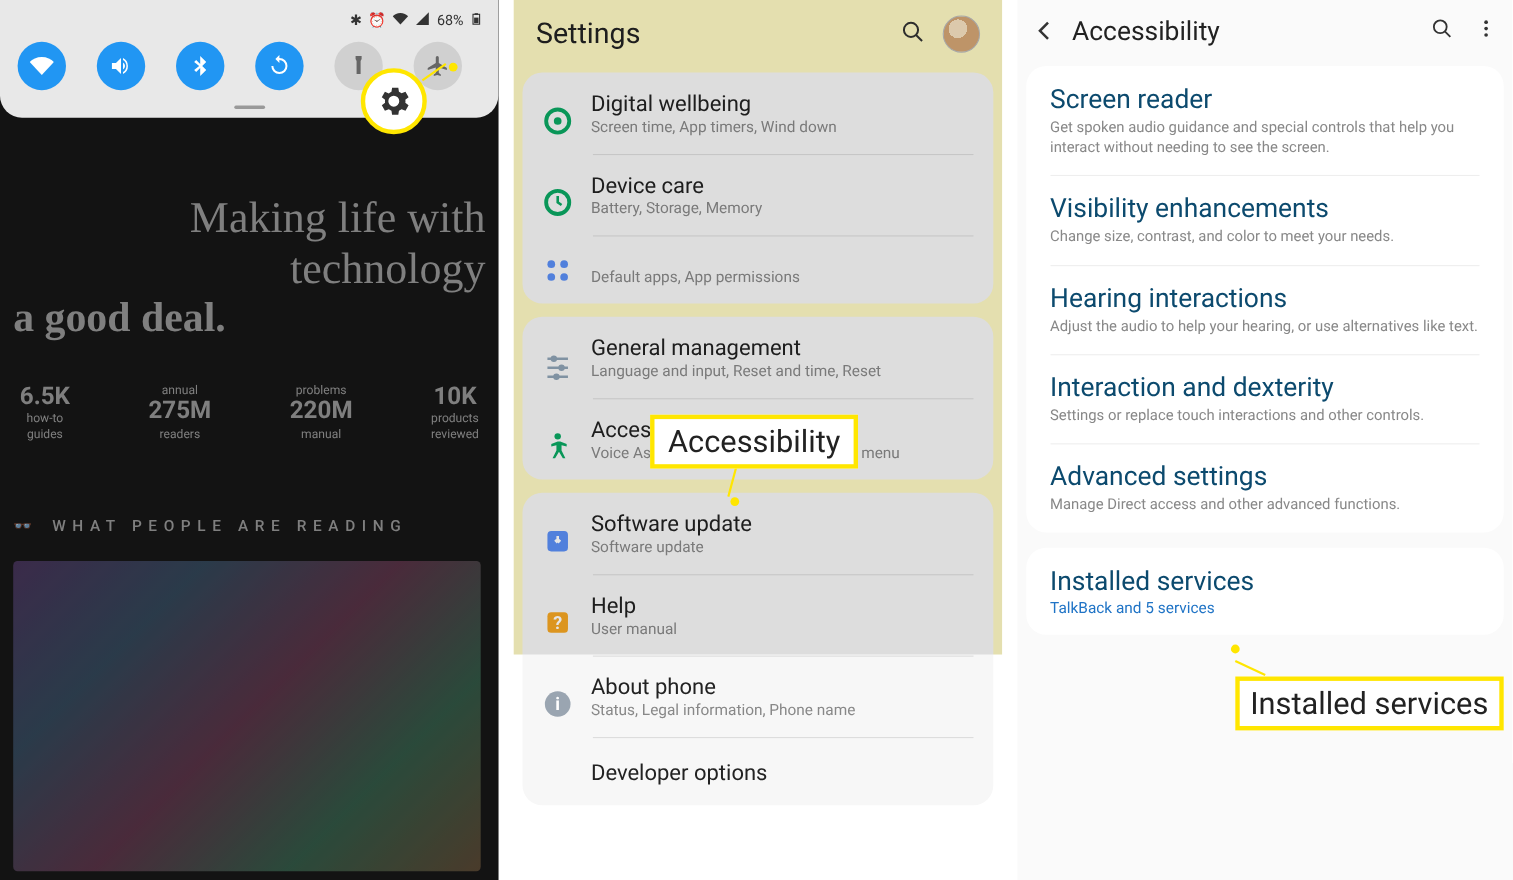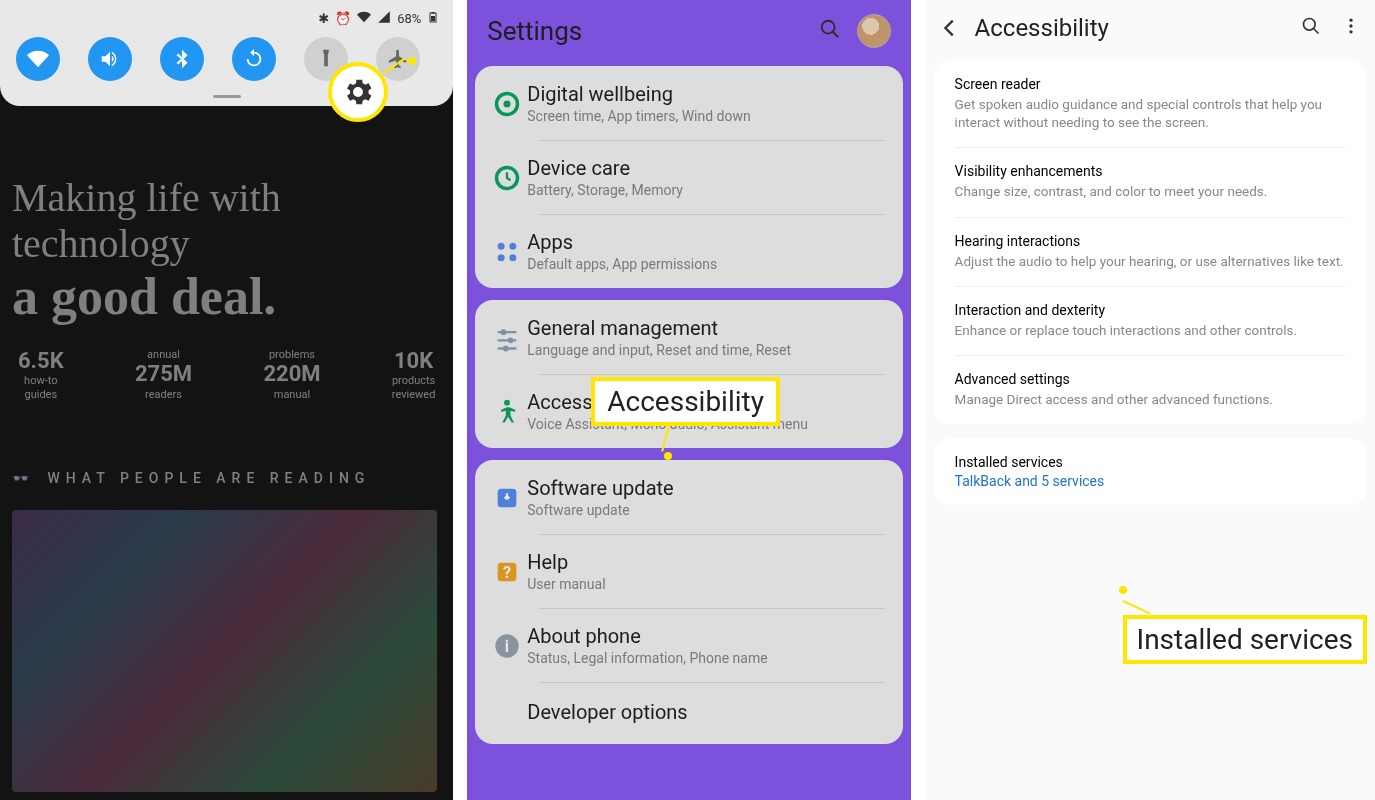--- a/index.html
+++ b/index.html
@@ -17,49 +17,49 @@
   .shade-actions svg { width: 22px; height: 22px; }
   .qs-tiles { display: flex; gap: 28px; padding: 4px 6px 10px; }
   .tile { width: 44px; height: 44px; border-radius: 50%; display: flex; align-items: center; justify-content: center; }
   .tile.on { background: #2196f3; color: #fff; }
   .tile.off { background: #d0d0d0; color: #666; }
   .tile svg { width: 22px; height: 22px; }
   .handle { width: 28px; height: 3px; background: #999; margin: 4px auto 0; border-radius: 2px; }
   
   .homebg { position: absolute; inset: 0; background: #1a1a1a; }
   .headline { position: absolute; top: 175px; left: 12px; right: 12px; color: #aaa; }
-  .headline .l1 { font-family: Georgia, serif; font-size: 40px; line-height: 1.15; font-weight: 400; color: #aaa; }
-  .headline .l2 { font-family: Georgia, serif; font-size: 52px; font-weight: 700; color: #aaa; }
+  .headline .l1 { font-family: Georgia, serif; font-size: 40px; line-height: 1.15; font-weight: 400; color: #aaa; text-align: right; }
+  .headline .l2 { font-family: Georgia, serif; font-size: 38px; font-weight: 700; color: #aaa; }
   .stats-row { position: absolute; top: 348px; left: 18px; right: 18px; display: flex; justify-content: space-between; color: #aaa; }
   .stat { text-align: center; font-size: 11px; line-height: 1.2; }
   .stat .big { font-size: 22px; font-weight: 700; }
   .reading { position: absolute; top: 470px; left: 12px; display: flex; align-items: center; gap: 12px; color: #aaa; letter-spacing: 6px; font-size: 14px; font-weight: 500; }
   .article-img { position: absolute; top: 510px; left: 12px; right: 16px; height: 282px; border-radius: 4px; background: linear-gradient(135deg, #6b4a8a 0%, #4a6b8a 25%, #8a4a6b 50%, #4a8a6b 75%, #8a6b4a 100%); opacity: 0.65; }
   
   .gear-highlight { position: absolute; top: 62px; left: 328px; width: 60px; height: 60px; border-radius: 50%; background: #fff; border: 4px solid #ffe600; display: flex; align-items: center; justify-content: center; z-index: 20; }
   .gear-highlight svg { width: 34px; height: 34px; }
   .gear-line { position: absolute; top: 72px; left: 384px; width: 26px; height: 2px; background: #ffe600; z-index: 19; transform: rotate(-35deg); transform-origin: left center; }
   .gear-dot { position: absolute; top: 57px; left: 408px; width: 8px; height: 8px; border-radius: 50%; background: #ffe600; z-index: 19; }
   
   .overlay1 { position: absolute; inset: 0; background: rgba(0,0,0,0.25); z-index: 10; pointer-events: none; }
   .qs-shade { position: relative; z-index: 15; }
   
   
   .vdiv { width: 14px; background: #fff; }
   
   
-  .panel2 { width: 448px; height: 800px; background: #8b5cf6; position: relative; }
+  .panel2 { width: 448px; height: 595px; background: #fef9c3; position: relative; }
   .p2header { display: flex; align-items: center; justify-content: space-between; padding: 14px 20px 10px; }
   .p2header h1 { font-size: 26px; font-weight: 400; color: #222; }
   .p2header .hicons { display: flex; align-items: center; gap: 16px; }
   .p2header svg { width: 22px; height: 22px; }
   .avatar { width: 34px; height: 34px; border-radius: 50%; background: radial-gradient(circle at 40% 35%, #f5e0c0 0 30%, #d4a574 30% 100%); border: 1px solid #bbb; }
   
   .card { background: #f7f7f7; border-radius: 18px; margin: 8px 8px 12px; overflow: hidden; }
-  .row { display: flex; align-items: center; gap: 6px; padding: 16px 18px; position: relative; }
+  .row { display: flex; align-items: flex-end; gap: 16px; padding: 16px 18px; position: relative; }
   .row + .row::before { content: ''; position: absolute; top: 0; left: 64px; right: 18px; height: 1px; background: #ddd; }
   .rowicon { width: 28px; height: 28px; flex-shrink: 0; display: flex; align-items: center; justify-content: center; margin-top: 2px; }
   .rowtext .title { font-size: 20px; color: #222; margin-bottom: 2px; }
   .rowtext .sub { font-size: 14px; color: #888; }
   
   .overlay2 { position: absolute; inset: 0; background: rgba(0,0,0,0.10); z-index: 10; pointer-events: none; }
   
   .acc-callout { position: absolute; top: 377px; left: 124px; background: #fff; border: 4px solid #ffe600; padding: 4px 12px; font-size: 28px; color: #222; z-index: 20; }
   .acc-line { position: absolute; top: 422px; left: 198px; width: 2px; height: 30px; background: #ffe600; z-index: 19; transform: rotate(15deg); }
   .acc-dot { position: absolute; top: 452px; left: 197px; width: 8px; height: 8px; border-radius: 50%; background: #ffe600; z-index: 19; }
@@ -68,21 +68,21 @@
   .panel3 { width: 455px; height: 800px; background: #fafafa; position: relative; }
   .p3header { display: flex; align-items: center; gap: 14px; padding: 14px 14px 10px; }
   .p3header svg.back { width: 22px; height: 22px; }
   .p3header h1 { font-size: 24px; font-weight: 400; color: #222; flex: 1; }
   .p3header .hicons { display: flex; gap: 20px; align-items: center; }
   .p3header .hicons svg { width: 20px; height: 20px; }
   
   .card3 { background: #fff; border-radius: 18px; margin: 8px 8px 14px; overflow: hidden; }
   .row3 { padding: 16px 22px; position: relative; }
   .row3 + .row3::before { content: ''; position: absolute; top: 0; left: 22px; right: 22px; height: 1px; background: #eee; }
-  .row3 .title { font-size: 14px; color: #000000; margin-bottom: 3px; }
+  .row3 .title { font-size: 24px; color: #0c4a6e; margin-bottom: 3px; }
   .row3 .sub { font-size: 13.5px; color: #888; line-height: 1.35; }
   .row3 .link { font-size: 14px; color: #2074c6; }
   
   .inst-callout { position: absolute; top: 615px; right: 8px; background: #fff; border: 4px solid #ffe600; padding: 4px 10px; font-size: 28px; color: #222; z-index: 20; white-space: nowrap; }
   .inst-line { position: absolute; top: 600px; left: 198px; width: 30px; height: 2px; background: #ffe600; z-index: 19; transform: rotate(25deg); transform-origin: left center; }
   .inst-dot { position: absolute; top: 586px; left: 194px; width: 8px; height: 8px; border-radius: 50%; background: #ffe600; z-index: 19; }
 </style>
 </head>
 <body>
 
@@ -231,21 +231,20 @@
     <div class="row">
       <div class="rowicon">
           <svg viewBox="0 0 24 24">
             <circle cx="7" cy="7" r="3" fill="#5b8ff5"></circle>
             <circle cx="17" cy="7" r="3" fill="#5b8ff5"></circle>
             <circle cx="7" cy="17" r="3" fill="#5b8ff5"></circle>
             <circle cx="17" cy="17" r="3" fill="#5b8ff5"></circle>
           </svg>
         </div>
       <div class="rowtext">
-          <div class="title">Apps</div>
           <div class="sub">Default apps, App permissions</div>
         </div>
     </div>
   </div>
 
   <div class="card">
     <div class="row">
       <div class="rowicon">
           <svg viewBox="0 0 24 24">
             <line x1="4" y1="7" x2="20" y2="7" stroke="#8fa3b5" stroke-width="2"></line>
@@ -355,21 +354,21 @@
     <div class="row3">
       <div class="title">Visibility enhancements</div>
       <div class="sub">Change size, contrast, and color to meet your needs.</div>
     </div>
     <div class="row3">
       <div class="title">Hearing interactions</div>
       <div class="sub">Adjust the audio to help your hearing, or use alternatives like text.</div>
     </div>
     <div class="row3">
       <div class="title">Interaction and dexterity</div>
-      <div class="sub">Enhance or replace touch interactions and other controls.</div>
+      <div class="sub">Settings or replace touch interactions and other controls.</div>
     </div>
     <div class="row3">
       <div class="title">Advanced settings</div>
       <div class="sub">Manage Direct access and other advanced functions.</div>
     </div>
   </div>
 
   <div class="card3">
     <div class="row3">
       <div class="title">Installed services</div>

